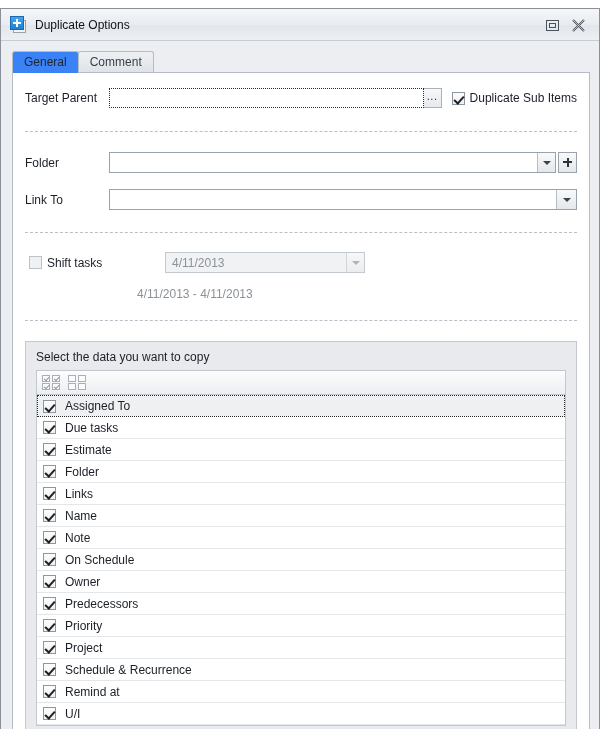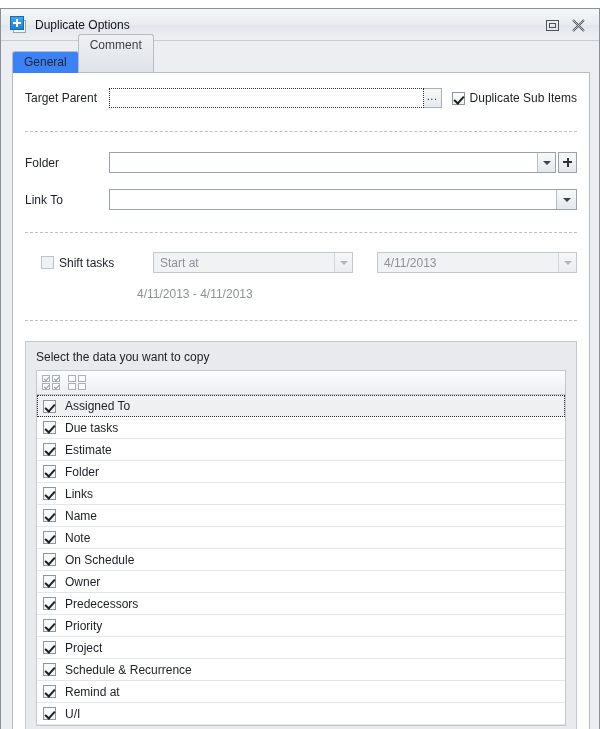--- a/index.html
+++ b/index.html
@@ -99,21 +99,21 @@
   .tabstrip {
     flex: 0 0 auto;
     padding: 7px 0 0 11px;
     display: flex;
     align-items: flex-end;
     position: relative;
     height: 24px;
     box-sizing: content-box;
   }
   .tab {
-    height: 38px;
+    height: 21px;
     line-height: 21px;
     padding: 0 11px;
     font-size: 12px;
     color: #23272e;
     border: 1px solid #b6bcc4;
     border-bottom: none;
     border-radius: 3px 3px 0 0;
     box-sizing: border-box;
     position: relative;
     white-space: nowrap;
@@ -479,29 +479,23 @@
           <div class="combo-input" title=""></div>
           <div class="combo-arrow wide">
               <div class="caret"></div>
             </div>
         </div>
       </div>
 
       <div class="dashed-sep" style="margin-top:14px;"></div>
 
       <div class="row" style="margin-top:11px;">
-        <div class="chk-wrap" style="margin-left:16px; width:112px; flex:0 0 112px;">
+        <div class="chk-wrap" style="margin-left:4px; width:112px; flex:0 0 112px;">
           <div class="cb disabled"></div>
           <div class="lbl">Shift tasks</div>
-        </div>
-        <div class="combo-dis" style="width:200px; flex:0 0 200px;">
-          <span>Start at</span>
-          <div class="combo-arrow">
-              <div class="caret"></div>
-            </div>
         </div>
         <div class="combo-dis" style="width:200px; flex:0 0 200px; margin-left:24px;">
           <span>4/11/2013</span>
           <div class="combo-arrow">
               <div class="caret"></div>
             </div>
         </div>
       </div>
       <div class="daterange" style="margin:6px 0 0 112px;">4/11/2013 - 4/11/2013</div>
 

